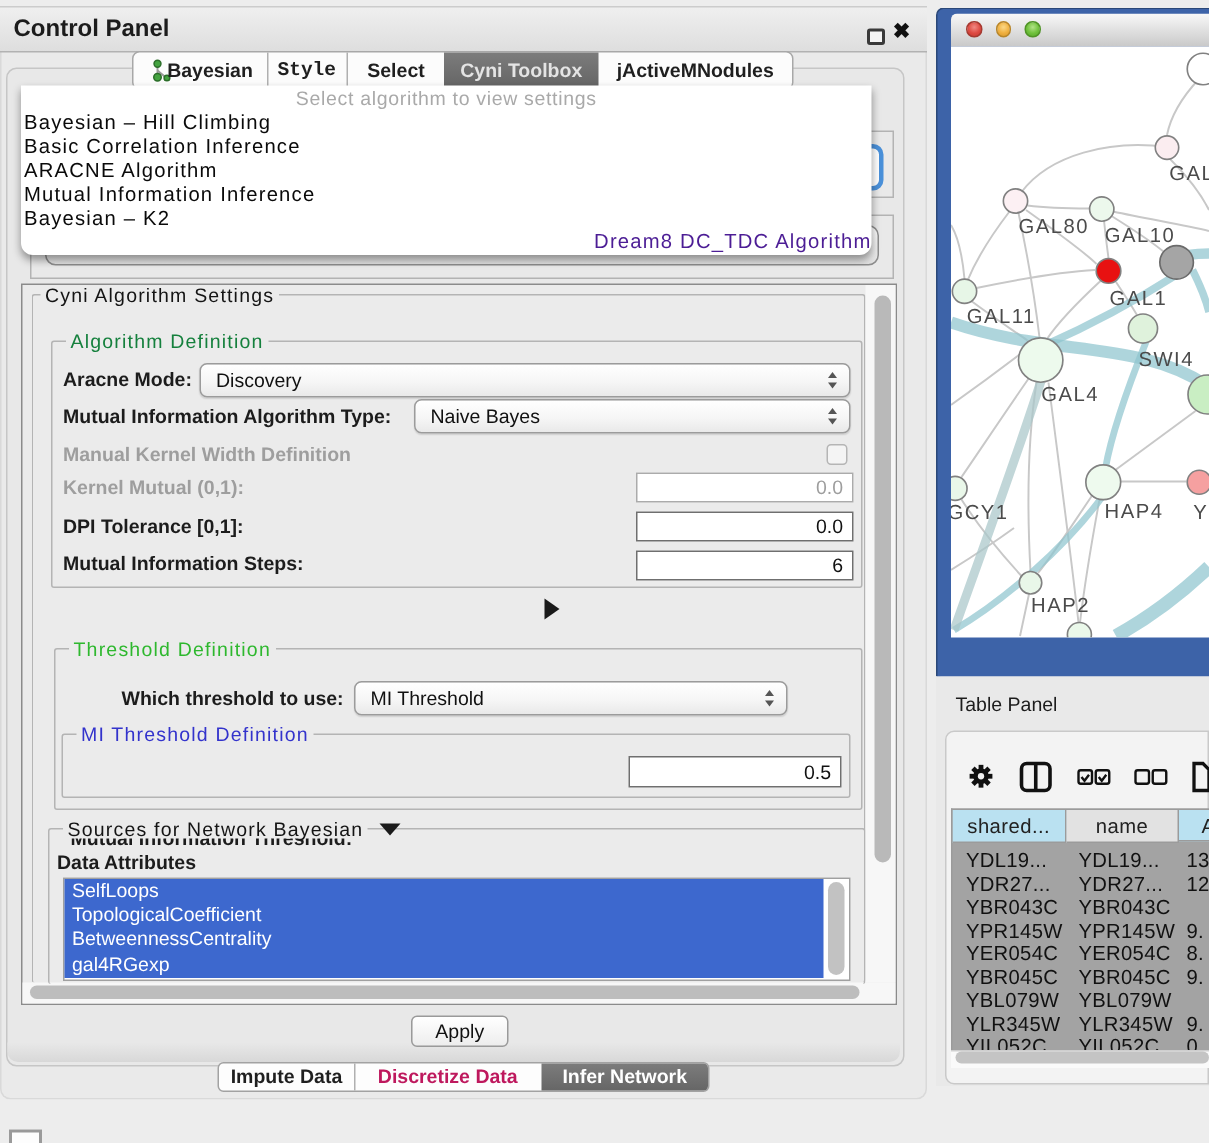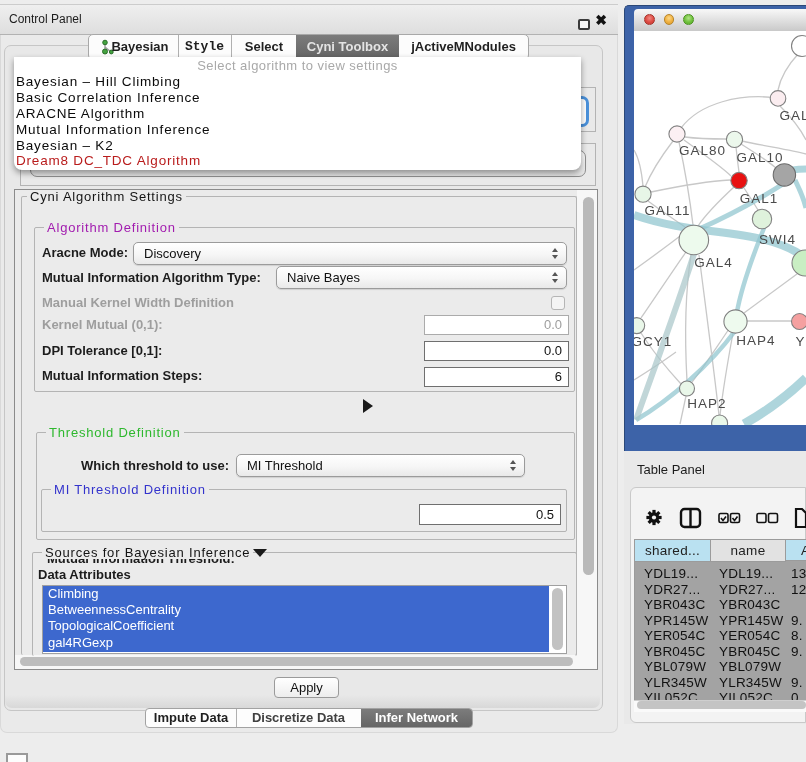--- a/index.html
+++ b/index.html
@@ -24,21 +24,21 @@
   .field{position:absolute;background:#fff;font-size:13px;text-align:right;}
   .fs{position:absolute;border:1px solid #b4b4b4;border-radius:2px;}
   .leg{position:absolute;font-size:13px;background:#ebebeb;padding:0 3px;white-space:nowrap;height:13px;line-height:13px;letter-spacing:0.8px;}
 </style>
 </head>
 <body>
 <div id="page">
 
 <div class="abs" id="cpwin" style="left:0;top:33px;width:618px;height:700px;background:#eaeaea;border-radius:0 0 7px 7px;border:1px solid #d9d9d9;border-top:none;box-sizing:border-box;"></div>
 <div class="abs" id="titlebar" style="left:0;top:4px;width:618px;height:29px;background:linear-gradient(#efefef,#dedede);border-top:1px solid #cccccc;border-bottom:1px solid #b2b2b2;">
-  <div class="abs" style="left:9px;top:0;height:29px;line-height:29px;font-size:12px;color:#1c1c1c;">Control Panel</div>
+  <div class="abs" style="left:9px;top:0;height:29px;line-height:29px;font-size:16px;color:#1c1c1c;font-weight:bold;">Control Panel</div>
   <div class="abs" style="left:578px;top:14px;width:8px;height:7px;border:2px solid #3a3a3a;border-radius:2px;background:#f5f5f5;"></div>
   <div class="abs" style="left:591px;top:0;width:20px;height:29px;line-height:31px;font-size:14px;font-weight:bold;color:#111;text-align:center;">✖</div>
 </div>
 
 <div class="abs" style="left:4px;top:45px;width:597px;height:664px;background:#e8e8e8;border:1px solid #c6c6c6;border-radius:7px;"></div>
 <div class="abs" style="left:5px;top:695px;width:595px;height:13px;background:linear-gradient(#e8e8e8,#d8d8d8);border-radius:0 0 7px 7px;"></div>
 
 <div class="abs" id="tabs" style="left:88px;top:34px;width:439px;height:24px;background:#fcfcfc;border:1px solid #a8a8a8;border-radius:5px;">
   <div class="abs" style="left:0;top:0;width:89px;height:24px;border-right:1px solid #b0b0b0;">
     <svg class="abs" style="left:11px;top:3px;" width="14" height="18" viewBox="0 0 14 18">
@@ -61,34 +61,34 @@
 <div class="abs" style="left:20px;top:143px;width:574px;height:41px;border:1px solid #b3b3b3;background:#e9e9e9;"></div>
 <div class="abs" style="left:30px;top:150px;width:556px;height:27px;border-radius:7px;border:1.5px solid #8e8e8e;background:linear-gradient(#ffffff,#e2e2e2);box-sizing:border-box;"></div>
 
 <div class="abs" id="popup" style="left:14px;top:57px;width:567px;height:113px;background:#fff;border-radius:0 0 8px 8px;box-shadow:0 3px 6px rgba(0,0,0,0.40);">
   <div style="height:17px;line-height:18px;text-align:center;font-size:13px;color:#a9a9a9;letter-spacing:0.45px;">Select algorithm to view settings</div>
   <div style="height:15.9px;line-height:15.9px;font-size:13.5px;color:#0a0a0a;padding-left:2px;letter-spacing:0.8px;">Bayesian – Hill Climbing</div>
   <div style="height:15.9px;line-height:15.9px;font-size:13.5px;color:#0a0a0a;padding-left:2px;letter-spacing:0.8px;">Basic Correlation Inference</div>
   <div style="height:15.9px;line-height:15.9px;font-size:13.5px;color:#0a0a0a;padding-left:2px;letter-spacing:0.8px;font-weight:normal;">ARACNE Algorithm</div>
   <div style="height:15.9px;line-height:15.9px;font-size:13.5px;color:#0a0a0a;padding-left:2px;letter-spacing:0.8px;">Mutual Information Inference</div>
   <div style="height:15.9px;line-height:15.9px;font-size:13.5px;color:#0a0a0a;padding-left:2px;letter-spacing:0.8px;">Bayesian – K2</div>
-  <div style="height:15.9px;line-height:15.9px;font-size:13.5px;color:#b91c1c;padding-left:2px;letter-spacing:0.8px;">Dream8 DC_TDC Algorithm</div>
+  <div style="height:15.9px;line-height:15.9px;font-size:13.5px;color:#4c1d95;padding-left:2px;letter-spacing:0.8px;text-align:right;">Dream8 DC_TDC Algorithm</div>
 </div>
 
 <div class="abs" style="left:14px;top:189px;width:584px;height:481px;border:1px solid #8b8b8b;background:#ebebeb;box-sizing:border-box;"></div>
 <div class="abs" style="left:577px;top:190px;width:20px;height:465px;background:#f7f7f7;"></div>
 <div class="abs" style="left:583px;top:197px;width:11px;height:378px;border-radius:5.5px;background:#b9b9b9;"></div>
 <div class="abs" style="left:15px;top:655px;width:582px;height:14px;background:#f7f7f7;"></div>
 <div class="abs" style="left:20px;top:657px;width:553px;height:9px;border-radius:4.5px;background:#bdbdbd;"></div>
 
 <div class="fs" style="left:21px;top:196px;width:554px;height:458px;border-bottom:none;"></div>
 <div class="leg" style="left:27px;top:190px;color:#141414;">Cyni Algorithm Settings</div>
 
 <div class="fs" style="left:34px;top:227px;width:539px;height:163px;"></div>
-<div class="leg" style="left:44px;top:221px;color:#a21caf;">Algorithm Definition</div>
+<div class="leg" style="left:44px;top:221px;color:#15803d;">Algorithm Definition</div>
 
 <div class="abs lbl bold" style="left:42px;top:245px;">Aracne Mode:</div>
 <div class="abs combo" style="left:133px;top:242px;width:432px;height:21px;">
   <div class="ctext">Discovery</div>
   <div class="arr" style="top:4.5px;height:12px;">
         <div class="up"></div>
         <div class="dn"></div>
       </div>
 </div>
 <div class="abs lbl bold" style="left:42px;top:270px;">Mutual Information Algorithm Type:</div>
@@ -119,37 +119,37 @@
         <div class="up"></div>
         <div class="dn"></div>
       </div>
 </div>
 <div class="fs" style="left:41px;top:489px;width:524px;height:41px;"></div>
 <div class="leg" style="left:51px;top:483px;color:#3333cc;">MI Threshold Definition</div>
 <div class="abs lbl bold" style="left:47px;top:507px;margin-top:44px;">Mutual Information Threshold:</div>
 <div class="field" style="left:419px;top:504px;width:134px;height:17px;border:1px solid #6f6f6f;color:#111;padding:1px 6px 1px 0;line-height:17px;">0.5</div>
 
 <div class="fs" style="left:32px;top:552px;width:543px;height:103px;border-bottom:none;"></div>
-<div class="leg" style="left:42px;top:546px;color:#141414;">Sources for Bayesian Inference</div>
+<div class="leg" style="left:42px;top:546px;color:#141414;">Sources for Network Bayesian</div>
 <div class="abs" style="left:253px;top:549px;width:0;height:0;border-left:7px solid transparent;border-right:7px solid transparent;border-top:8px solid #1a1a1a;"></div>
 <div class="abs lbl bold" style="left:38px;top:567px;">Data Attributes</div>
 <div class="abs" style="left:42px;top:585px;width:525px;height:69px;background:#fff;border:1px solid #a0a0a0;box-sizing:border-box;"></div>
 <div class="abs" style="left:43px;top:586px;width:506px;height:66px;background:#3d68ce;">
-  <div style="height:16.2px;line-height:16.2px;font-size:13px;color:#fff;padding-left:5px;">Climbing</div>
+  <div style="height:16.2px;line-height:16.2px;font-size:13px;color:#fff;padding-left:5px;">SelfLoops</div>
+  <div style="height:16.2px;line-height:16.2px;font-size:13px;color:#fff;padding-left:5px;">TopologicalCoefficient</div>
   <div style="height:16.2px;line-height:16.2px;font-size:13px;color:#fff;padding-left:5px;">BetweennessCentrality</div>
-  <div style="height:16.2px;line-height:16.2px;font-size:13px;color:#fff;padding-left:5px;">TopologicalCoefficient</div>
   <div style="height:16.2px;line-height:16.2px;font-size:13px;color:#fff;padding-left:5px;">gal4RGexp</div>
 </div>
 <div class="abs" style="left:552px;top:588px;width:11px;height:62px;border-radius:5.5px;background:#c2c2c2;"></div>
 
 <div class="abs" style="left:274px;top:677px;width:63px;height:19px;border:1px solid #9a9a9a;border-radius:4px;background:linear-gradient(#ffffff,#ededed);text-align:center;line-height:19px;font-size:13px;color:#111;">Apply</div>
 
 <div class="abs" style="left:145px;top:708px;width:328px;height:20px;border:1px solid #a2a2a2;border-radius:4px;background:#fdfdfd;box-sizing:border-box;">
   <div class="abs" style="left:0;top:0;width:90px;height:18px;border-right:1px solid #b0b0b0;text-align:center;line-height:18px;font-size:13px;font-weight:bold;color:#1f1f1f;">Impute Data</div>
-  <div class="abs" style="left:90px;top:0;width:125px;height:18px;text-align:center;line-height:18px;font-size:13px;font-weight:bold;color:#404040;">Discretize Data</div>
+  <div class="abs" style="left:90px;top:0;width:125px;height:18px;text-align:center;line-height:18px;font-size:13px;font-weight:bold;color:#be185d;">Discretize Data</div>
   <div class="abs" style="left:215px;top:0;width:111px;height:18px;text-align:center;line-height:18px;font-size:13px;font-weight:bold;color:#fff;background:linear-gradient(#7c7c7c,#666666);border-radius:0 3px 3px 0;">Infer Network</div>
 </div>
 
 <div class="abs" style="left:6px;top:753px;width:18px;height:12px;border:2px solid #9a9a9a;background:#fdfdfd;"></div>
 
 <div class="abs" style="left:624px;top:5px;width:182px;height:446px;background:#3d63a8;border-radius:5px 0 0 0;border-left:1px solid #2b4878;border-top:1px solid #2b4878;box-sizing:border-box;"></div>
 <div class="abs" style="left:634px;top:9px;width:172px;height:22px;background:linear-gradient(#f8f8f8,#c9c9c9);border-bottom:1px solid #9a9a9a;border-radius:4px 0 0 0;">
   <div class="abs" style="left:10px;top:5px;width:10.6px;height:10.6px;border-radius:50%;background:radial-gradient(circle at 50% 35%, #f08a84 0%, #dd4a42 55%, #c43b33 100%);border:1px solid #a53a31;box-sizing:border-box;"></div>
   <div class="abs" style="left:29.5px;top:5px;width:10.6px;height:10.6px;border-radius:50%;background:radial-gradient(circle at 50% 35%, #fbd98a 0%, #f0b03f 55%, #d89a2e 100%);border:1px solid #b8862a;box-sizing:border-box;"></div>
   <div class="abs" style="left:49px;top:5px;width:10.6px;height:10.6px;border-radius:50%;background:radial-gradient(circle at 50% 35%, #b2e388 0%, #6fc13c 55%, #58a72b 100%);border:1px solid #509427;box-sizing:border-box;"></div>

